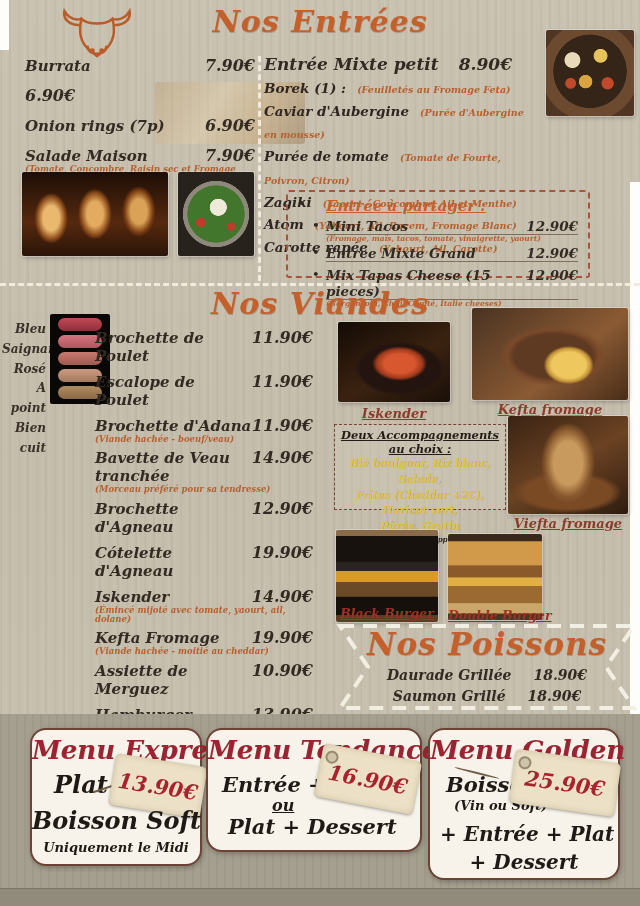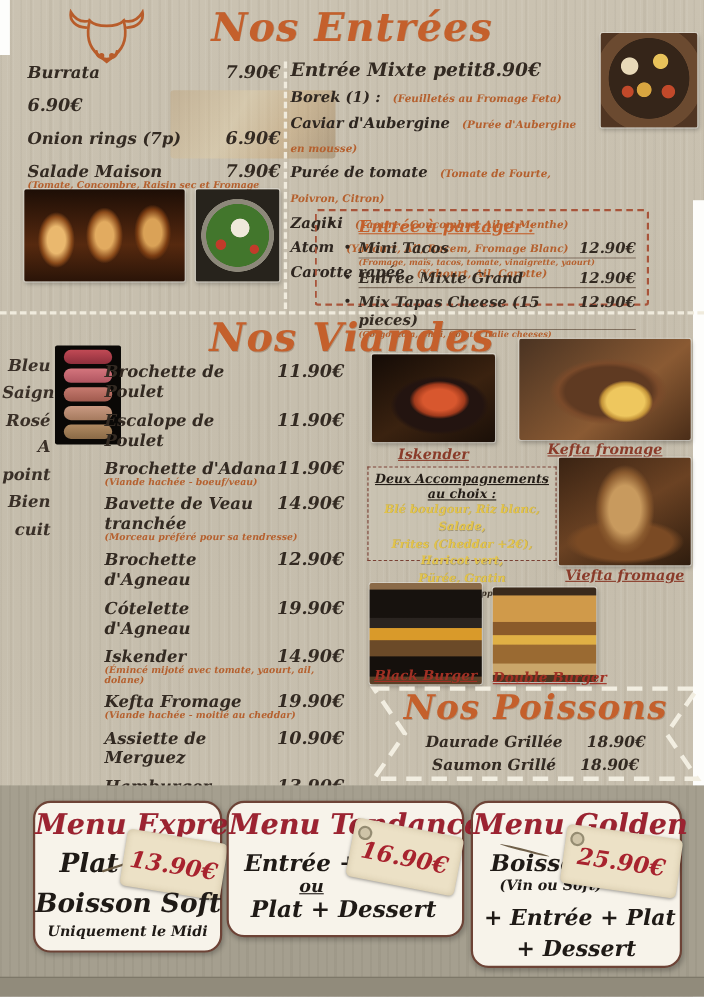--- a/index.html
+++ b/index.html
@@ -7,26 +7,26 @@
     position:relative;width:640px;height:906px;overflow:hidden;
     font-family:"DejaVu Serif", serif;font-style:italic;
     background-color:#c8c0af;
     background-image:
       repeating-linear-gradient(90deg, rgba(110,100,80,.07) 0 2px, rgba(0,0,0,0) 2px 9px),
       repeating-linear-gradient(90deg, rgba(255,255,255,.06) 0 1px, rgba(0,0,0,0) 1px 6px),
       linear-gradient(180deg,#cac2b1 0,#c5bdac 50%,#c9c1b0 100%);
     color:#2e2620;
   }
   .abs{position:absolute;}
-  .sec-title{font-weight:bold;color:#c4602c;font-size:36px;letter-spacing:1px;
+  .sec-title{font-weight:bold;color:#c4602c;font-size:30px;letter-spacing:1px;
     text-shadow:.6px .6px 0 rgba(90,40,10,.25);white-space:nowrap;}
   .name{font-weight:bold;font-size:15px;color:#332a22;}
   .price{font-weight:bold;font-size:16px;color:#332a22;}
   .desc{font-weight:bold;font-size:8.5px;color:#b5602e;line-height:1.1;}
-  .row{display:flex;align-items:baseline;}
+  .row{display:flex;justify-content:space-between;align-items:baseline;}
   .photo{border-radius:2px;box-shadow:0 0 0 1px rgba(255,255,255,.35), 1px 2px 4px rgba(0,0,0,.25);}
   .plabel{font-weight:bold;font-size:13px;color:#8a3b2a;text-decoration:underline;text-align:center;white-space:nowrap;}
   .blabel{font-weight:bold;font-size:12.5px;color:#a03024;text-decoration:underline;text-align:center;white-space:nowrap;}
   .comp-name{font-weight:bold;font-size:13.5px;color:#2e2620;}
   .comp-desc{font-weight:bold;font-size:9.5px;color:#b5602e;margin-left:6px;}
   .vrow{display:flex;justify-content:space-between;align-items:baseline;margin-bottom:7px;}
   .vdesc{margin-top:-6px;margin-bottom:4px;}
   .prow{display:flex;justify-content:space-between;align-items:baseline;
     border-bottom:1px solid rgba(70,45,30,.55);margin-left:14px;}
   .bullet{position:absolute;left:-14px;font-size:13px;color:#2e2620;}
@@ -42,21 +42,21 @@
   .grommet{position:absolute;width:9px;height:9px;border-radius:50%;
     background:#cfc4a8;border:2px solid #958c72;}
   .string{position:absolute;height:2px;background:#6f5f48;border-radius:2px;}
   .dash-v{border-left:3px dashed #f0ebdd;}
   .dash-h{border-top:3px dashed #f0ebdd;}
   .sides-box{border:1.5px dashed #7a4034;background:rgba(210,202,186,.35);}
   .sides-title{font-weight:bold;font-size:11.5px;color:#241d17;text-decoration:underline;text-align:center;}
   .sides-opt{font-weight:bold;font-size:10.5px;color:#e3c44a;text-align:center;line-height:1.5;
     text-shadow:.4px .4px 0 rgba(90,70,10,.35);}
   .sides-note{font-weight:bold;font-size:7.5px;color:#33291f;text-align:center;}
-  .doneness{font-weight:bold;font-size:15px;color:#3a3028;text-align:right;line-height:1.65;font-style:italic;}
+  .doneness{font-weight:bold;font-size:12px;color:#3a3028;text-align:right;line-height:1.65;font-style:italic;}
 </style>
 </head>
 <body>
 
 <div id="page">
 
   <div class="abs" style="left:0;top:30;width:9px;height:50px;background:#fdfdfb;"></div>
   <div class="abs" style="left:630px;top:182px;width:10px;height:724px;background:#fdfdfb;"></div>
 
   <svg class="abs" style="left:58px;top:8px;" width="78" height="62" viewBox="0 0 100 80">

